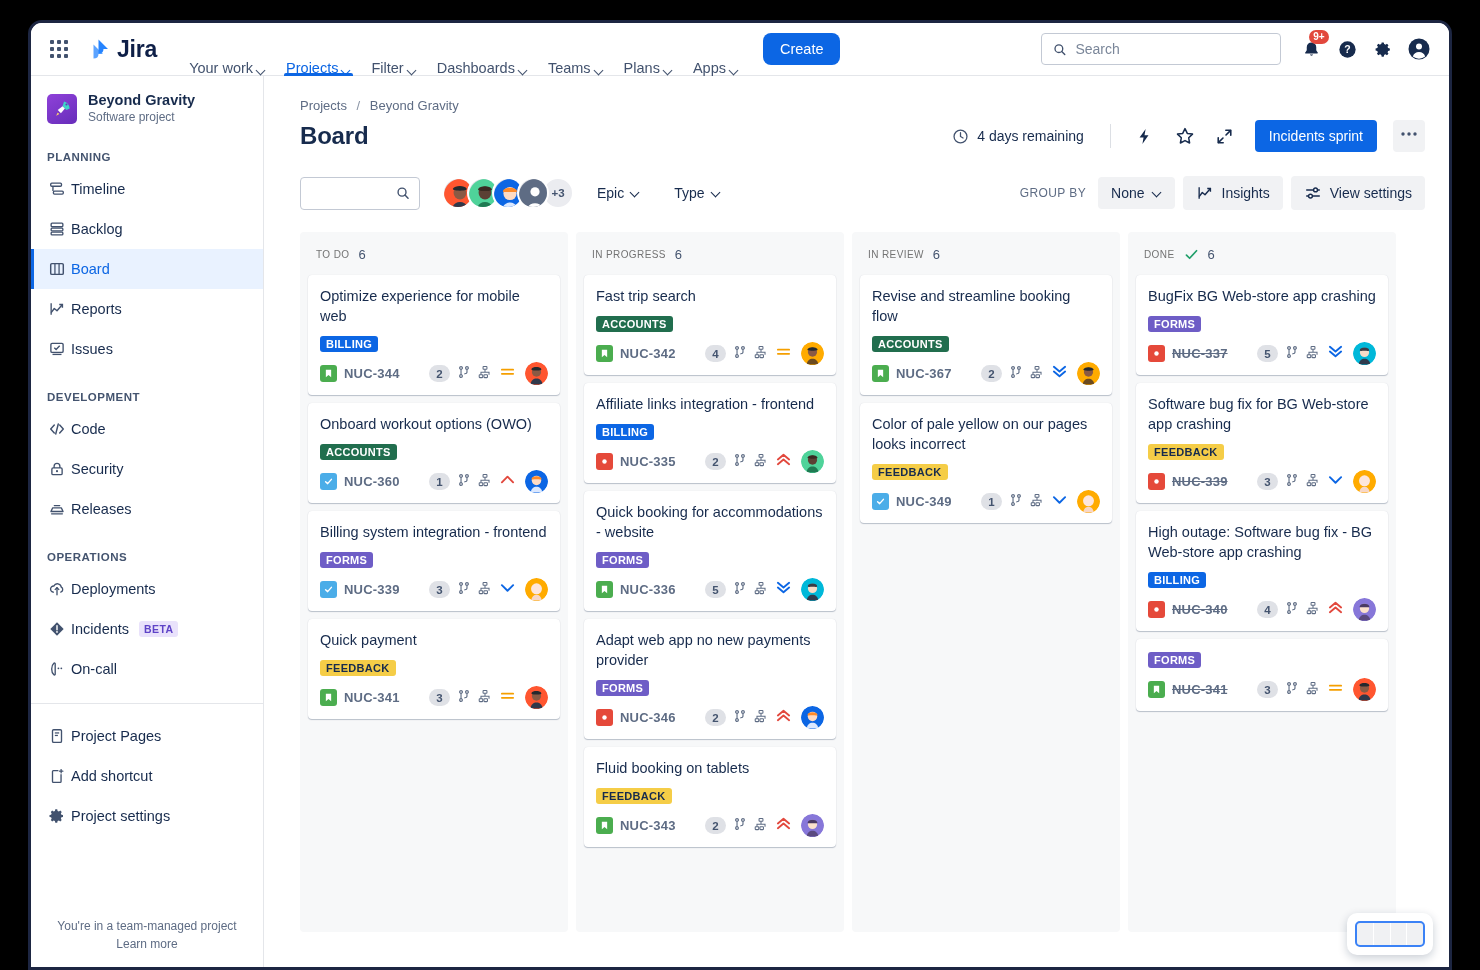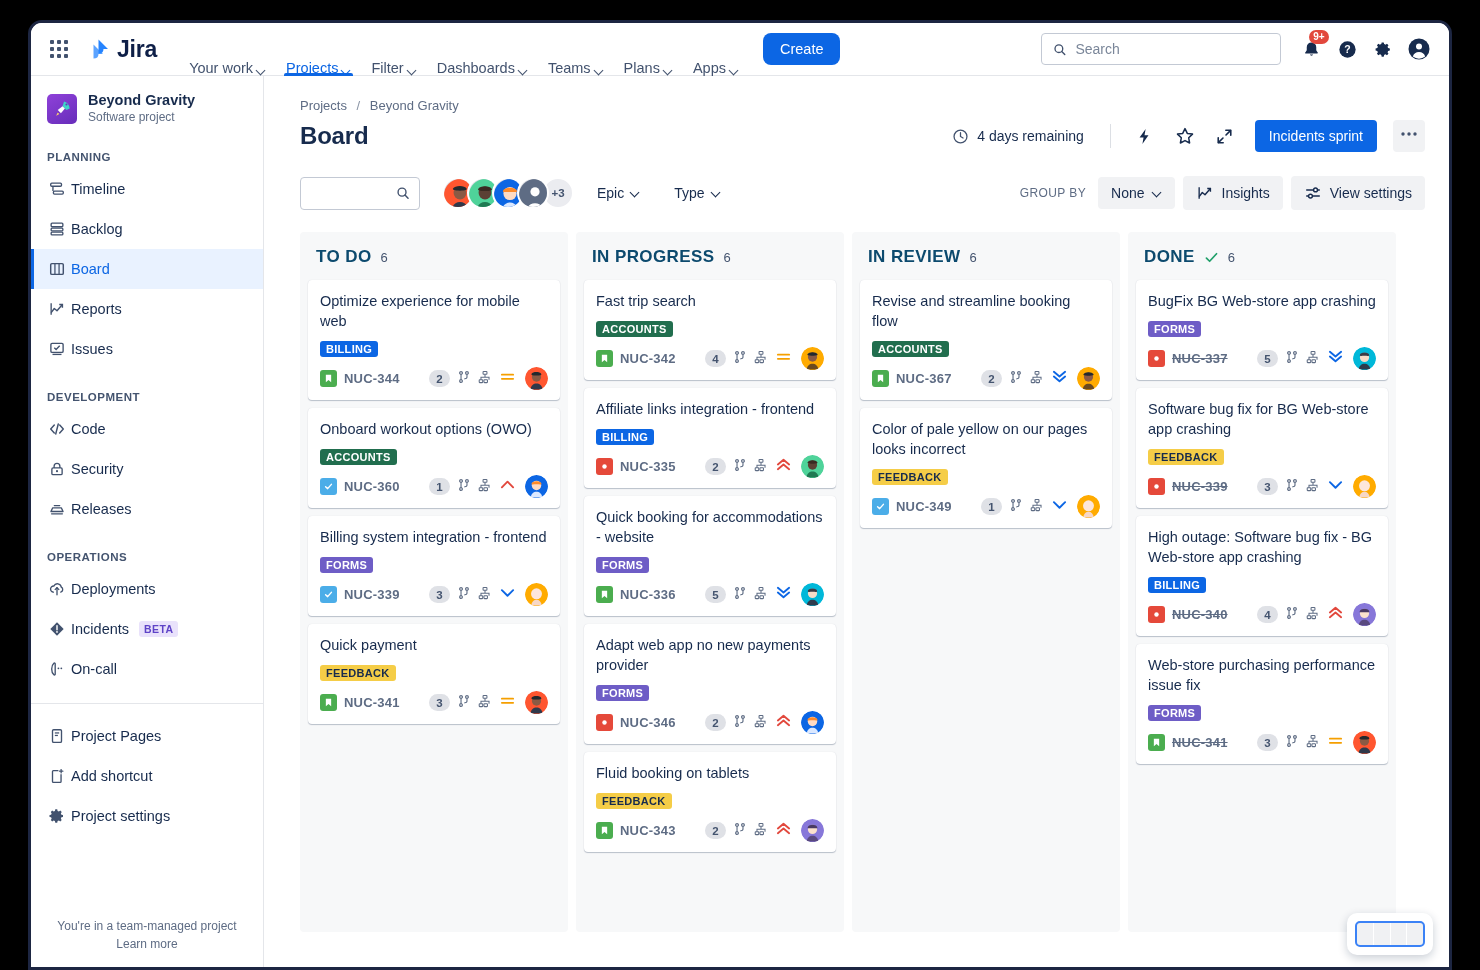--- a/index.html
+++ b/index.html
@@ -199,21 +199,21 @@
   .col {
     width: 268px; flex-shrink: 0;
     background: #f7f8f9; border-radius: 4px;
     padding: 10px 8px 8px;
     min-height: 700px;
   }
   .col-head {
     display: flex; align-items: center; gap: 9px;
     padding: 5px 8px 13px;
   }
-  .col-name { font-size: 17px; font-weight: 700; color: #0c4a6e; letter-spacing: .4px; text-transform: uppercase;}
+  .col-name { font-size: 10px; font-weight: 400; color: #737373; letter-spacing: .4px; text-transform: uppercase;}
   .col-count { font-size: 13px; color: #44546f; }
   .card {
     background: #fff; border-radius: 4px;
     box-shadow: 0 1px 1px rgba(9,30,66,.25), 0 0 1px rgba(9,30,66,.13);
     padding: 11px 12px 10px;
     margin-bottom: 8px; cursor: pointer;
   }
   .card-title { font-size: 14.5px; color: #172b4d; line-height: 20px; margin-bottom: 8px; }
   .epic-tag {
     display: inline-block; font-size: 11px; font-weight: 700;
@@ -1139,21 +1139,21 @@
                       <polyline points="3,13 9,8 15,13" fill="none" stroke="#e2483d" stroke-width="2" stroke-linecap="round" stroke-linejoin="round"></polyline>
                     </svg></span>
                   <span class="mini-av"><svg viewBox="0 0 32 32" width="100%" height="100%">
                       <circle cx="16" cy="16" r="16" fill="#8777d9"></circle>
                       <circle cx="16" cy="14.5" r="6.4" fill="#fbe1cd"></circle>
                       <path d="M9.2 12c0-5.4 13.6-5.4 13.6 0 0 1.6-2.8.8-6.8.8s-6.8.8-6.8-.8z" fill="#4a3a63"></path>
                       <path d="M7.8 31.4c.8-5.2 4.2-8 8.2-8s7.4 2.8 8.2 8z" fill="#5a4a80"></path>
                     </svg></span>
                 </span>
               </div></div>
-            <div class="card"><div class="card-title">Web-store purchasing performance issue fix</div><div class="epic-tag epic-FORMS">FORMS</div><div class="card-foot">
+            <div class="card"><div class="epic-tag epic-FORMS">FORMS</div><div class="card-foot">
                 <span class="type-ico ti-story">
                   <svg viewBox="0 0 17 17" width="11" height="11">
                     <path d="M4.4 2.6h8.2v11.8l-4.1-3.4-4.1 3.4z" fill="#fff"></path>
                   </svg>
                 </span>
                 <span class="issue-key done">NUC-341</span>
                 <span class="foot-right">
                   <span class="pts">3</span>
                   <span><svg width="14" height="14" viewBox="0 0 16 16">
                       <circle cx="4.6" cy="3.4" r="1.6" fill="none" stroke="#5e6c84" stroke-width="1.3"></circle>

